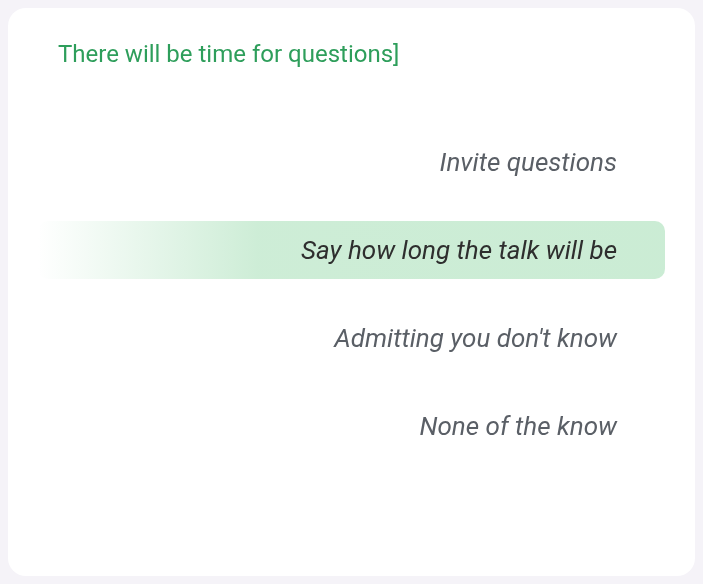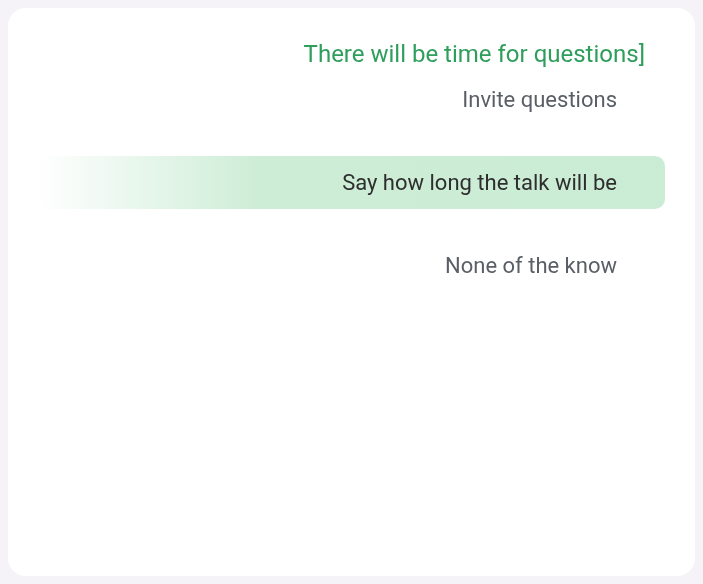--- a/index.html
+++ b/index.html
@@ -17,39 +17,41 @@
     .card {
       background: #ffffff;
       border-radius: 18px;
       width: 100%;
       height: 100%;
       padding: 28px 30px 20px 30px;
       display: flex;
       flex-direction: column;
     }
     .question {
-      text-align: right;
+      text-align: left;
       color: #2e9e5b;
       font-size: 24px;
       line-height: 1.55;
+      margin-bottom: 60px;
       padding: 0 20px;
     }
     .options {
       display: flex;
       flex-direction: column;
       gap: 30px;
     }
     .option {
       text-align: right;
-      font-size: 22px;
+      font-size: 26px;
       color: #5a5f66;
       padding: 14px 48px 14px 20px;
       cursor: pointer;
       border-radius: 10px;
       position: relative;
+      font-style: italic;
     }
     .option.selected {
       background: linear-gradient(90deg, rgba(200,235,210,0) 0%, rgba(200,235,210,0.9) 35%, rgba(200,235,210,0.95) 100%);
       color: #2e2e2e;
     }
   </style>
 </head>
 <body>
 
 <div class="card">
@@ -57,16 +59,19 @@
     <span>There will be time for questions]</span><br>
   </div>
   <div class="options">
     <div class="option">
       <span>Invite questions</span>
     </div>
     <div class="option selected">
       <span>Say how long the talk will be</span>
     </div>
     <div class="option">
+      <span>Admitting you don't know</span>
+    </div>
+    <div class="option">
       <span>None of the know</span>
     </div>
   </div>
 </div>
 
 </body></html>

